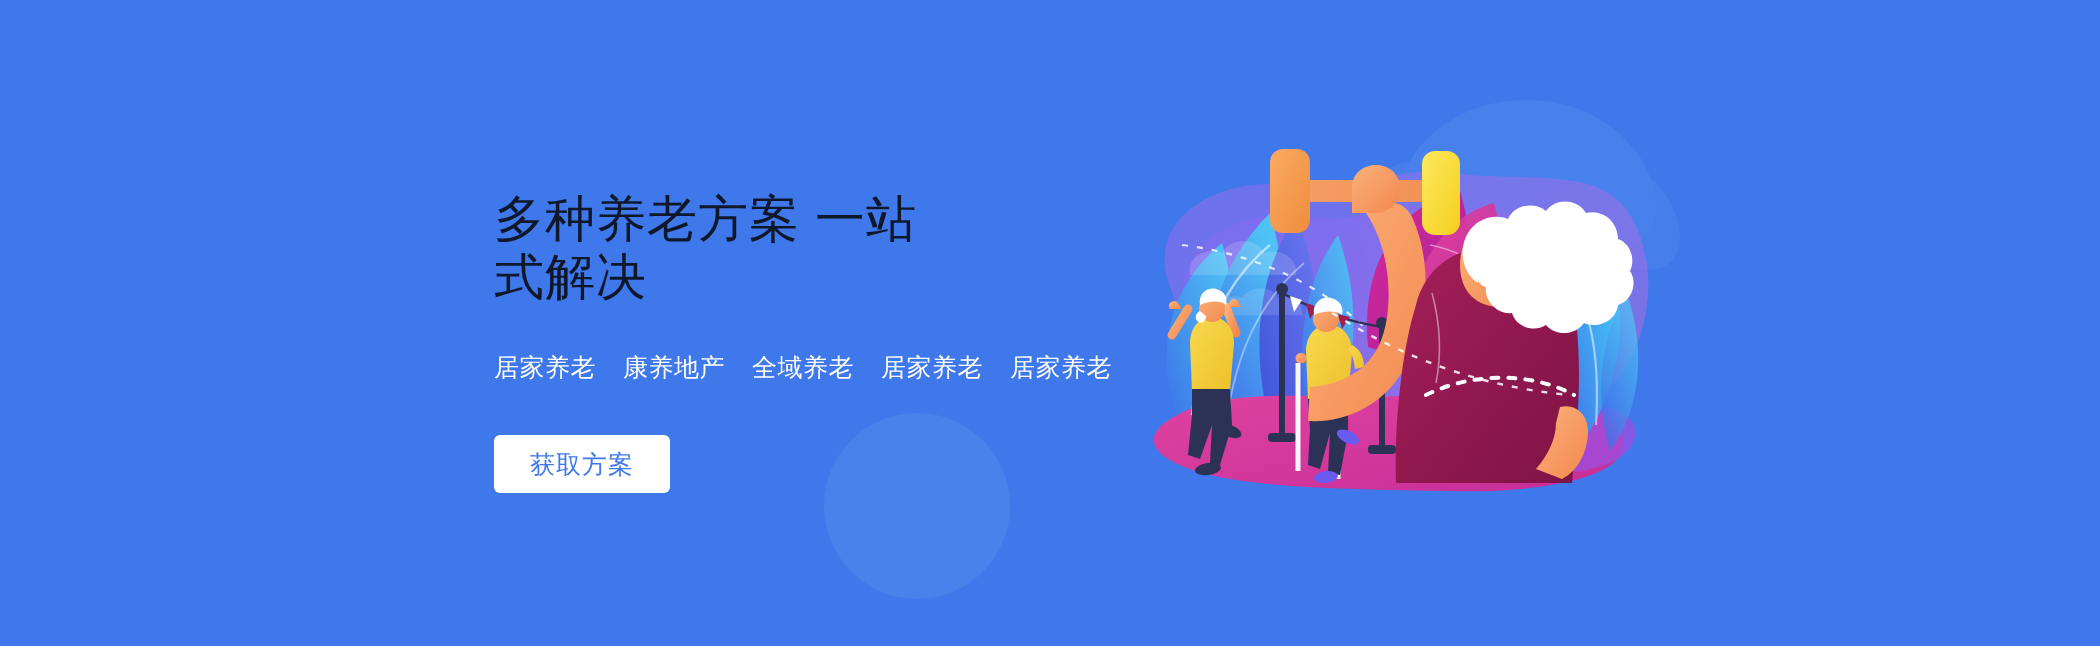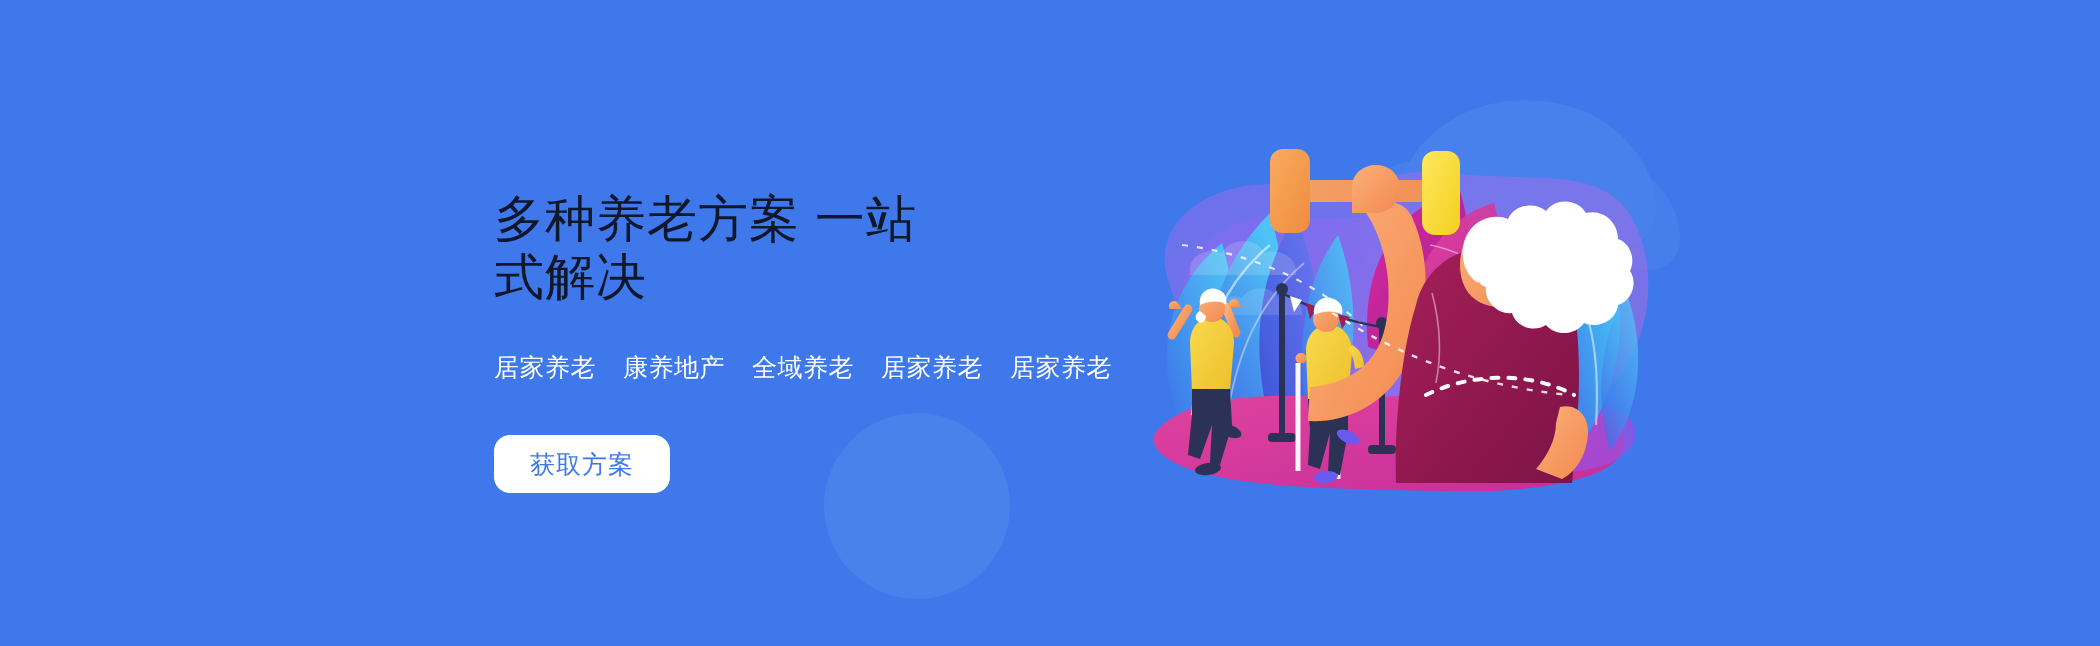--- a/index.html
+++ b/index.html
@@ -83,21 +83,21 @@
     margin-top: 53px;
   }
   .cta-button {
     display: inline-flex;
     align-items: center;
     justify-content: center;
     width: 176px;
     height: 58px;
     background: #ffffff;
     border: none;
-    border-radius: 16px;
+    border-radius: 6px;
     color: #3e78ea;
     font-size: 25px;
     letter-spacing: 1px;
     font-family: inherit;
     cursor: pointer;
     padding: 0;
   }
 
   
   .illustration {

